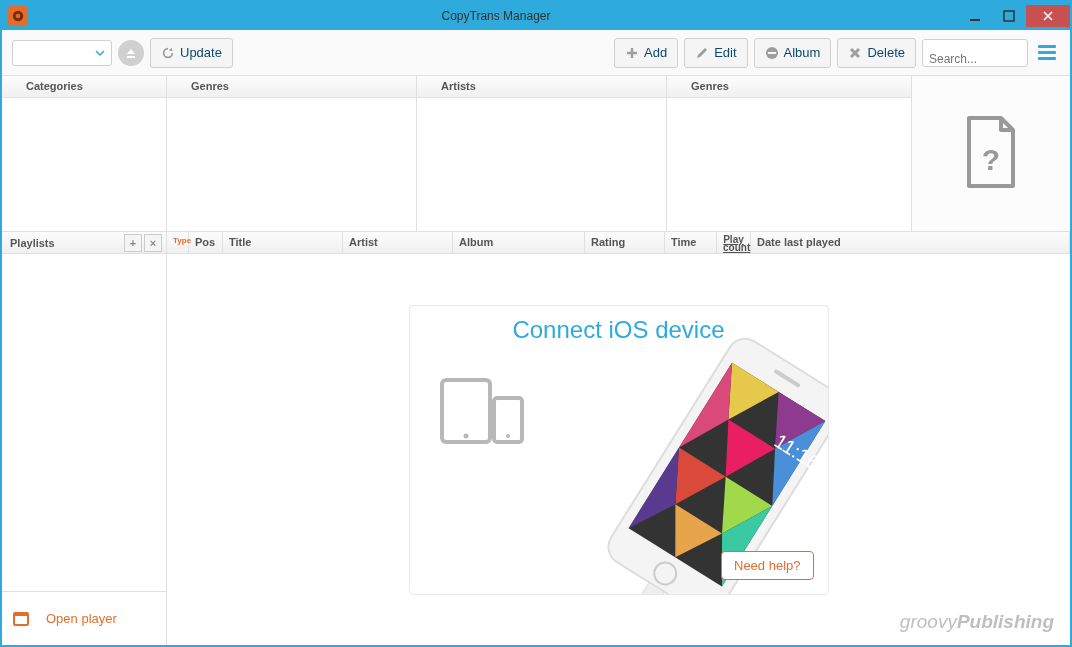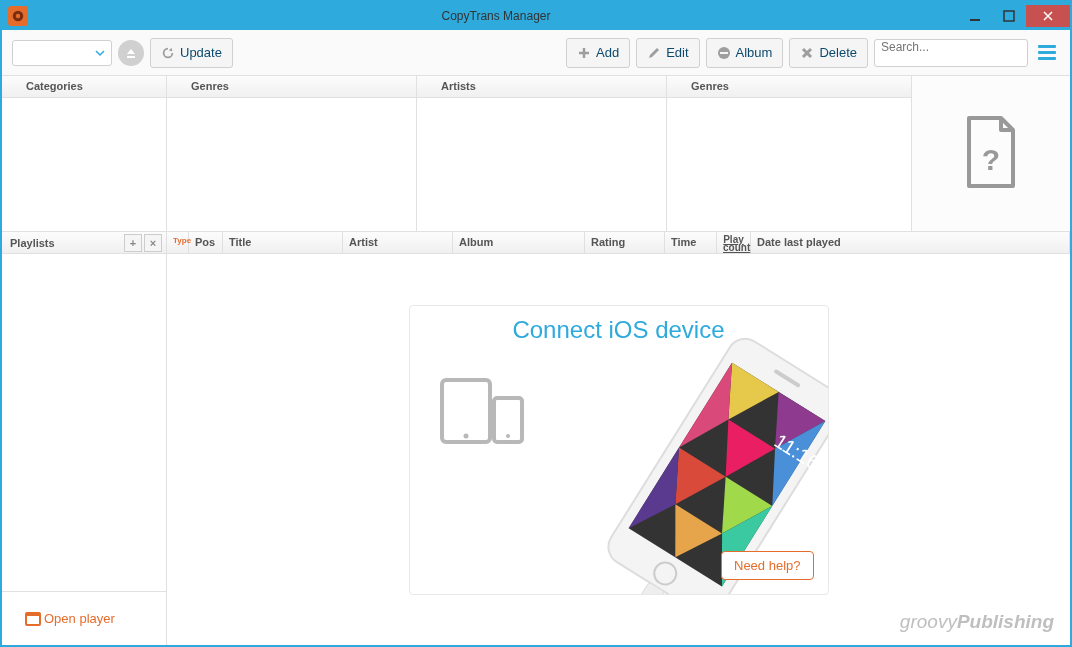--- a/index.html
+++ b/index.html
@@ -15,21 +15,21 @@
 .titlebar .win-btn.close { width: 44px; height: 22px; background: #c75050; color: #fff; }
 
 .toolbar { height: 46px; background: #fafafa; border-bottom: 1px solid #e0e0e0; display: flex; align-items: center; padding: 0 10px; gap: 6px; }
 .toolbar .dd { width: 100px; height: 26px; border: 1px solid #d0d0d0; border-radius: 3px; background: #fff; display: flex; align-items: center; justify-content: flex-end; padding-right: 6px; }
 .toolbar .dd svg { width: 10px; height: 10px; }
 .toolbar .circle-btn { width: 26px; height: 26px; border-radius: 50%; background: #d0d0d0; display: flex; align-items: center; justify-content: center; }
 .toolbar .circle-btn svg { width: 12px; height: 12px; fill: #fff; }
 .toolbar .btn { height: 30px; border: 1px solid #d0d0d0; border-radius: 3px; background: #f5f5f5; display: flex; align-items: center; padding: 0 10px; gap: 5px; font-size: 13px; color: #0c4a6e; cursor: pointer; }
 .toolbar .btn svg { width: 14px; height: 14px; fill: #9e9e9e; }
 .toolbar .spacer { flex: 1; }
-.toolbar .search { width: 154px; height: 28px; border: 1px solid #d0d0d0; border-radius: 3px; background: #fff; display: flex; align-items: flex-start; padding: 0 6px; }
+.toolbar .search { width: 106px; height: 28px; border: 1px solid #d0d0d0; border-radius: 3px; background: #fff; display: flex; align-items: flex-end; padding: 0 6px; }
 .toolbar .search input { flex: 1; border: none; outline: none; font-size: 12px; color: #999; background: transparent; }
 .toolbar .search svg { width: 14px; height: 14px; fill: #888; }
 .toolbar .hamburger { width: 26px; height: 26px; display: flex; flex-direction: column; justify-content: center; gap: 3px; padding: 0 4px; cursor: pointer; }
 .toolbar .hamburger span { height: 3px; background: #2eaadc; border-radius: 1px; }
 
 .body-area { flex: 1; display: flex; flex-direction: column; background: #f8f8f8; }
 
 .browser-row { height: 156px; display: flex; border-bottom: 1px solid #e0e0e0; }
 .browser-col { border-right: 1px solid #e0e0e0; background: #fff; display: flex; flex-direction: column; }
 .browser-col.categories { width: 165px; }
@@ -41,21 +41,21 @@
 .art-panel { width: 158px; background: #fcfcfc; display: flex; align-items: center; justify-content: center; position: relative; }
 .art-panel .doc-icon { width: 60px; height: 75px; }
 
 .mid-row { flex: 1; display: flex; }
 
 .left-col { width: 165px; display: flex; flex-direction: column; border-right: 1px solid #e0e0e0; background: #fff; }
 .playlists-hdr { height: 22px; background: linear-gradient(#fcfcfc,#f0f0f0); border-bottom: 1px solid #e0e0e0; display: flex; align-items: center; padding: 0 4px 0 8px; font-size: 11px; color: #555; font-weight: bold; }
 .playlists-hdr .sp { flex: 1; }
 .playlists-hdr .mini { width: 18px; height: 18px; border: 1px solid #ccc; background: #f5f5f5; display: flex; align-items: center; justify-content: center; font-size: 11px; color: #888; margin-left: 2px; cursor: pointer; }
 .playlists-body { flex: 1; background: #fff; }
-.open-player { height: 54px; border-top: 1px solid #e0e0e0; display: flex; align-items: center; gap: 2px; padding-left: 22px; font-size: 13px; color: #e66c2c; cursor: pointer; }
+.open-player { height: 54px; border-top: 1px solid #e0e0e0; display: flex; align-items: center; gap: 16px; padding-left: 10px; font-size: 13px; color: #e66c2c; cursor: pointer; }
 .open-player svg { width: 18px; height: 18px; fill: none; stroke: #e66c2c; stroke-width: 2; }
 
 .main-col { flex: 1; display: flex; flex-direction: column; background: #fff; }
 .track-hdr { height: 22px; background: linear-gradient(#fcfcfc,#f0f0f0); border-bottom: 1px solid #e0e0e0; display: flex; font-size: 11px; color: #555; font-weight: bold; }
 .track-hdr .cell { border-right: 1px solid #e0e0e0; padding: 4px 6px; }
 .track-hdr .type { width: 22px; color: #e66c2c; font-size: 8px; }
 .track-hdr .pos { width: 34px; }
 .track-hdr .title { width: 120px; }
 .track-hdr .artist { width: 110px; }
 .track-hdr .album { width: 132px; }

